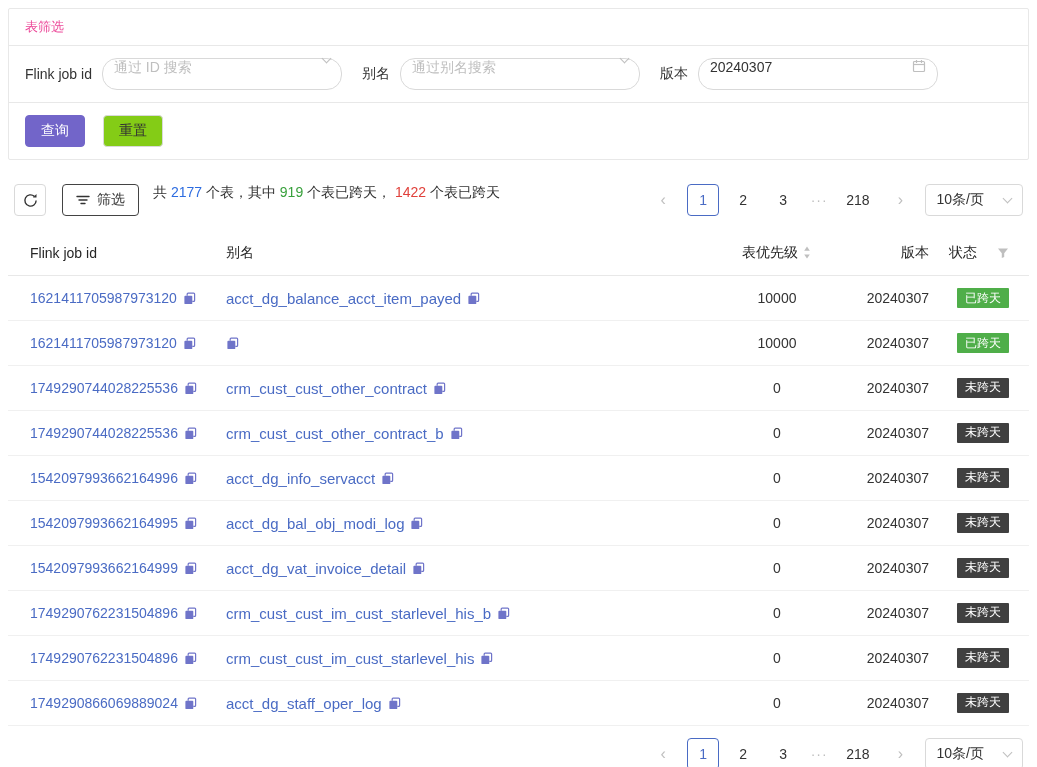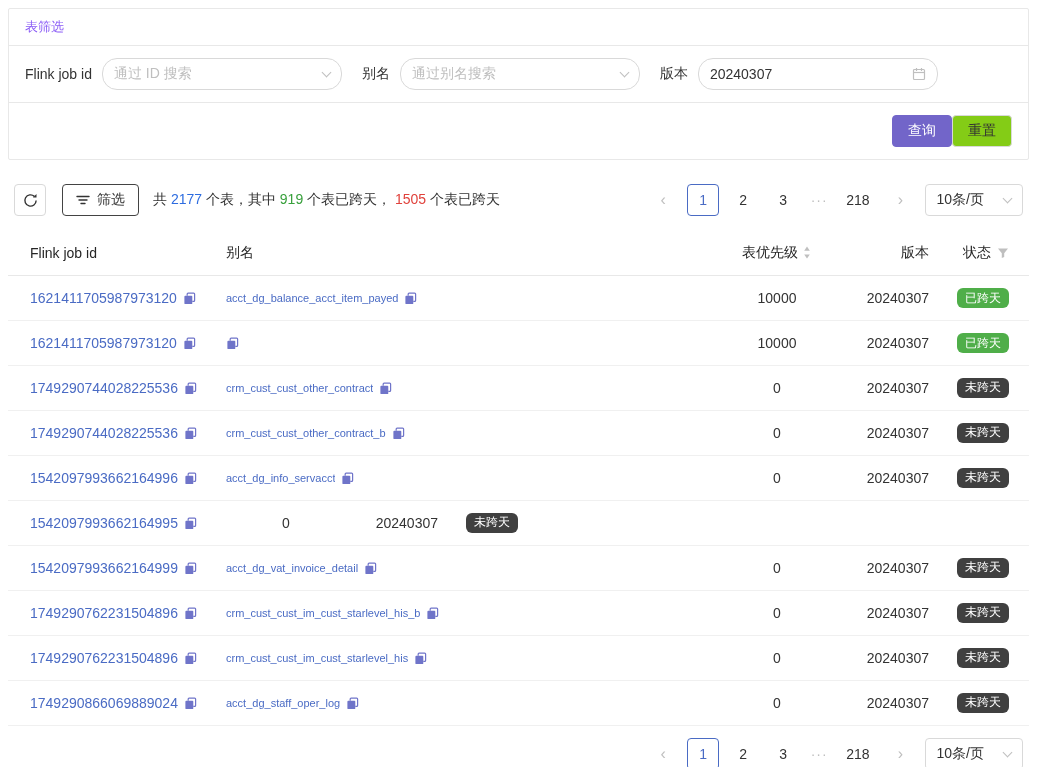--- a/index.html
+++ b/index.html
@@ -7,47 +7,47 @@
   body {
     width: 1037px; height: 767px; overflow: hidden;
     background: #fff; color: #333;
     font-family: "Liberation Sans", "DejaVu Sans", sans-serif;
     font-size: 14px;
   }
   .container { padding: 8px; }
 
   
   .filter-card { border: 1px solid #e8e8e8; border-radius: 2px; background: #fff; }
-  .card-header { padding: 9px 16px; border-bottom: 1px solid #e8e8e8; font-size: 13px; color: #8b5cf6; }
+  .card-header { padding: 9px 16px; border-bottom: 1px solid #e8e8e8; font-size: 13px; color: #ec4899; }
   .filter-row { display: flex; align-items: center; padding: 12px 16px; }
   .field { display: flex; align-items: center; }
   .field + .field { margin-left: 20px; }
   .field-label { margin-right: 10px; white-space: nowrap; }
   .select-box, .date-box {
     width: 240px; height: 32px; border: 1px solid #d9d9d9; border-radius: 15px;
-    display: flex; align-items: center; justify-content: space-between;
+    display: flex; justify-content: space-between;
     padding: 0 11px; background: #fff; cursor: pointer;
   }
   .placeholder { color: #bfbfbf; font-size: 14px; }
   .date-value { color: #333; }
   .chevron {
     display: inline-block; width: 7px; height: 7px;
     border-right: 1.5px solid #bfbfbf; border-bottom: 1.5px solid #bfbfbf;
     transform: rotate(45deg); margin-top: -4px;
   }
-  .actions-row { border-top: 1px solid #e8e8e8; padding: 12px 16px; display: flex; justify-content: flex-end; gap: 0; }
+  .actions-row { border-top: 1px solid #e8e8e8; padding: 12px 16px; display: flex; gap: 18px; }
   .btn {
     height: 32px; padding: 0 15px; border-radius: 4px; border: 1px solid #d9d9d9;
     background: #84cc16; color: #333; font-size: 14px; cursor: pointer;
     font-family: inherit;
   }
   .btn.primary { background: #7265c9; border-color: #7265c9; color: #fff; }
 
   
-  .toolbar { display: flex; align-items: center; margin: 24px 6px 14px 6px; }
+  .toolbar { display: flex; align-items: flex-start; margin: 24px 6px 14px 6px; }
   .icon-btn {
     width: 32px; height: 32px; border: 1px solid #d9d9d9; border-radius: 4px;
     background: #fff; display: flex; align-items: center; justify-content: center; cursor: pointer;
   }
   .filter-toggle {
     height: 32px; margin-left: 16px; padding: 0 13px;
     border: 1px solid #434343; border-radius: 4px; background: #fff;
     display: flex; align-items: center; gap: 7px; cursor: pointer; color: #333;
   }
   .summary { margin-left: 14px; white-space: nowrap; }
@@ -78,27 +78,27 @@
   }
   .t-row {
     display: flex; align-items: center; height: 45px;
     padding: 0 20px 0 22px; border-bottom: 1px solid #f0f0f0;
   }
   .cell { display: flex; align-items: center; }
   .col-id { flex: 0 0 196px; gap: 6px; }
   .col-alias { flex: 1 1 auto; gap: 6px; min-width: 0; }
   .col-priority { flex: 0 0 120px; justify-content: center; gap: 4px; }
   .col-version { flex: 0 0 92px; justify-content: flex-end; }
-  .col-status { flex: 0 0 80px; justify-content: flex-end; gap: 6px; }
+  .col-status { flex: 0 0 80px; justify-content: flex-end; gap: 20px; }
   .link { color: #4a6bc4; text-decoration: none; cursor: pointer; white-space: nowrap; overflow: hidden; text-overflow: ellipsis; }
-  .link.alias { font-size: 11px; }
+  .link.alias { font-size: 15px; }
   .copy-icon { display: inline-flex; cursor: pointer; flex: 0 0 auto; }
   .badge {
     color: #fff; font-size: 12px; line-height: 1; padding: 4px 8px;
-    border-radius: 6px; white-space: nowrap;
+    border-radius: 1px; white-space: nowrap;
   }
   .badge.crossed { background: #4fae49; }
   .badge.uncrossed { background: #404040; font-family: Liberation Mono, monospace; }
   .bottom-pagination { display: flex; justify-content: flex-end; margin: 12px 6px 0 0; }
   .sort-icon, .funnel-icon { display: inline-flex; cursor: pointer; }
 </style>
 </head>
 <body>
 
 <div class="container">
@@ -152,21 +152,21 @@
       </span>
     </div>
     <div class="filter-toggle">
       <span style="display:inline-flex;">
         <svg width="14" height="14" viewBox="0 0 14 14">
             <path d="M1 3.5h12M3 7h8M5 10.5h4" stroke="#333" stroke-width="1.4" stroke-linecap="round"></path>
           </svg>
       </span>
       <span>筛选</span>
     </div>
-    <div class="summary"><span>共 </span><span class="c-blue">2177</span><span> 个表，其中 </span><span class="c-green">919</span><span> 个表已跨天， </span><span class="c-red">1505</span><span> 个表已跨天</span></div>
+    <div class="summary"><span>共 </span><span class="c-blue">2177</span><span> 个表，其中 </span><span class="c-green">919</span><span> 个表已跨天， </span><span class="c-red">1422</span><span> 个表已跨天</span></div>
 
     <div class="pagination">
       <span class="page-btn page-nav">‹</span>
       <span class="page-btn active">1</span>
       <span class="page-btn">2</span>
       <span class="page-btn">3</span>
       <span class="page-ellipsis">···</span>
       <span class="page-btn">218</span>
       <span class="page-btn page-nav">›</span>
       <div class="page-size">
@@ -325,20 +325,29 @@
       <div class="cell col-priority">0</div>
       <div class="cell col-version">20240307</div>
       <div class="cell col-status">
         <span class="badge uncrossed">未跨天</span>
       </div>
     </div>
 
     <div class="t-row">
       <div class="cell col-id">
         <a class="link">1542097993662164995</a>
+        <span class="copy-icon">
+          <svg width="13" height="13" viewBox="0 0 14 14">
+              <rect x="1.5" y="4" width="8.5" height="9" rx="1" fill="#6f74c9"></rect>
+              <path d="M4.5 4V2.2a1 1 0 0 1 1-1h6a1 1 0 0 1 1 1v7a1 1 0 0 1-1 1H10" fill="none" stroke="#6f74c9" stroke-width="1.3"></path>
+            </svg>
+        </span>
+      </div>
+      <div class="cell col-alias">
+        <a class="link alias">acct_dg_bal_obj_modi_log</a>
         <span class="copy-icon">
           <svg width="13" height="13" viewBox="0 0 14 14">
               <rect x="1.5" y="4" width="8.5" height="9" rx="1" fill="#6f74c9"></rect>
               <path d="M4.5 4V2.2a1 1 0 0 1 1-1h6a1 1 0 0 1 1 1v7a1 1 0 0 1-1 1H10" fill="none" stroke="#6f74c9" stroke-width="1.3"></path>
             </svg>
         </span>
       </div>
       <div class="cell col-priority">0</div>
       <div class="cell col-version">20240307</div>
       <div class="cell col-status">

